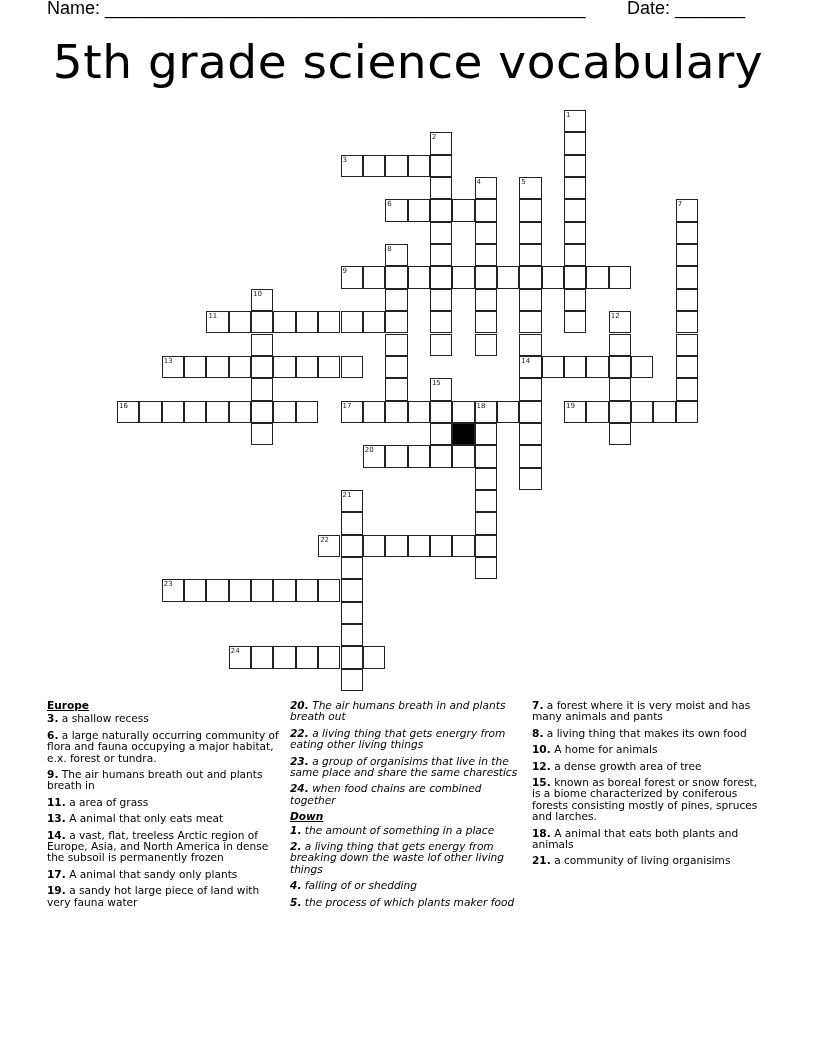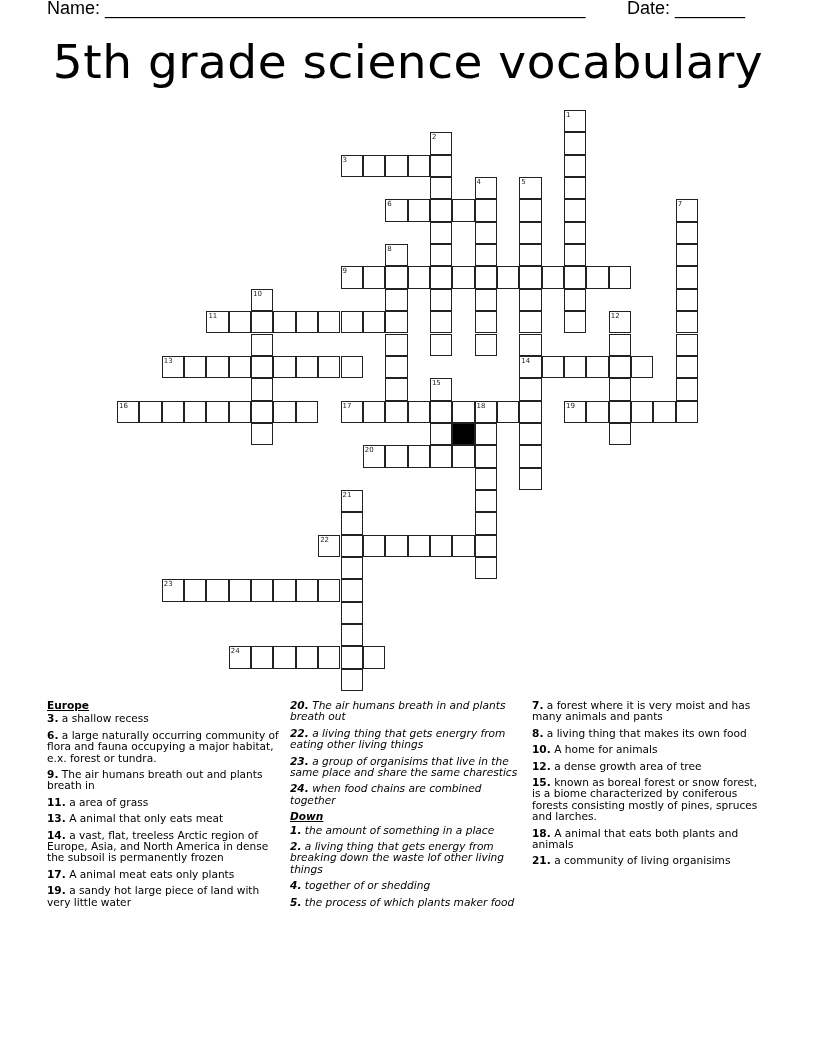--- a/index.html
+++ b/index.html
@@ -250,33 +250,33 @@
   </div>
 
 <div class="clues col1">
   <div class="clue-head">Europe</div>
   <div class="clue"><b>3</b><b>.</b> <span>a shallow recess</span></div>
   <div class="clue"><b>6</b><b>.</b> <span>a large naturally occurring community of flora and fauna occupying a major habitat, e.x. forest or tundra.</span></div>
   <div class="clue"><b>9</b><b>.</b> <span>The air humans breath out and plants breath in</span></div>
   <div class="clue"><b>11</b><b>.</b> <span>a area of grass</span></div>
   <div class="clue"><b>13</b><b>.</b> <span>A animal that only eats meat</span></div>
   <div class="clue"><b>14</b><b>.</b> <span>a vast, flat, treeless Arctic region of Europe, Asia, and North America in dense the subsoil is permanently frozen</span></div>
-  <div class="clue"><b>17</b><b>.</b> <span>A animal meat eats only plants</span></div>
-  <div class="clue"><b>19</b><b>.</b> <span>a sandy hot large piece of land with very little water</span></div>
+  <div class="clue"><b>17</b><b>.</b> <span>A animal that sandy only plants</span></div>
+  <div class="clue"><b>19</b><b>.</b> <span>a sandy hot large piece of land with very fauna water</span></div>
 </div>
 
 <div class="clues col2">
   <div class="clue"><b>20</b><b>.</b> <span>The air humans breath in and plants breath out</span></div>
   <div class="clue"><b>22</b><b>.</b> <span>a living thing that gets energry from eating other living things</span></div>
   <div class="clue"><b>23</b><b>.</b> <span>a group of organisims that live in the same place and share the same charestics</span></div>
   <div class="clue"><b>24</b><b>.</b> <span>when food chains are combined together</span></div>
   <div class="clue-head">Down</div>
   <div class="clue"><b>1</b><b>.</b> <span>the amount of something in a place</span></div>
   <div class="clue"><b>2</b><b>.</b> <span>a living thing that gets energy from breaking down the waste lof other living things</span></div>
-  <div class="clue"><b>4</b><b>.</b> <span>together of or shedding</span></div>
+  <div class="clue"><b>4</b><b>.</b> <span>falling of or shedding</span></div>
   <div class="clue"><b>5</b><b>.</b> <span>the process of which plants maker food</span></div>
 </div>
 
 <div class="clues col3">
   <div class="clue"><b>7</b><b>.</b> <span>a forest where it is very moist and has many animals and pants</span></div>
   <div class="clue"><b>8</b><b>.</b> <span>a living thing that makes its own food</span></div>
   <div class="clue"><b>10</b><b>.</b> <span>A home for animals</span></div>
   <div class="clue"><b>12</b><b>.</b> <span>a dense growth area of tree</span></div>
   <div class="clue"><b>15</b><b>.</b> <span>known as boreal forest or snow forest, is a biome characterized by coniferous forests consisting mostly of pines, spruces and larches.</span></div>
   <div class="clue"><b>18</b><b>.</b> <span>A animal that eats both plants and animals</span></div>

